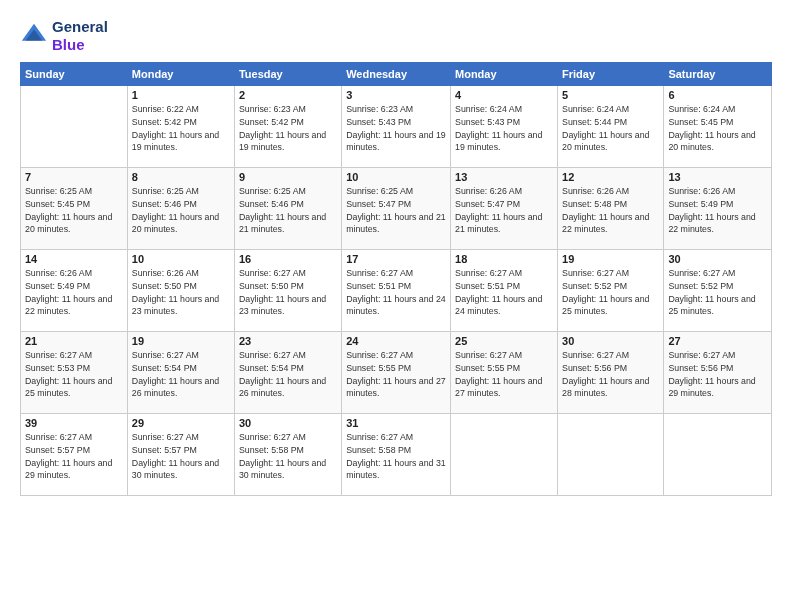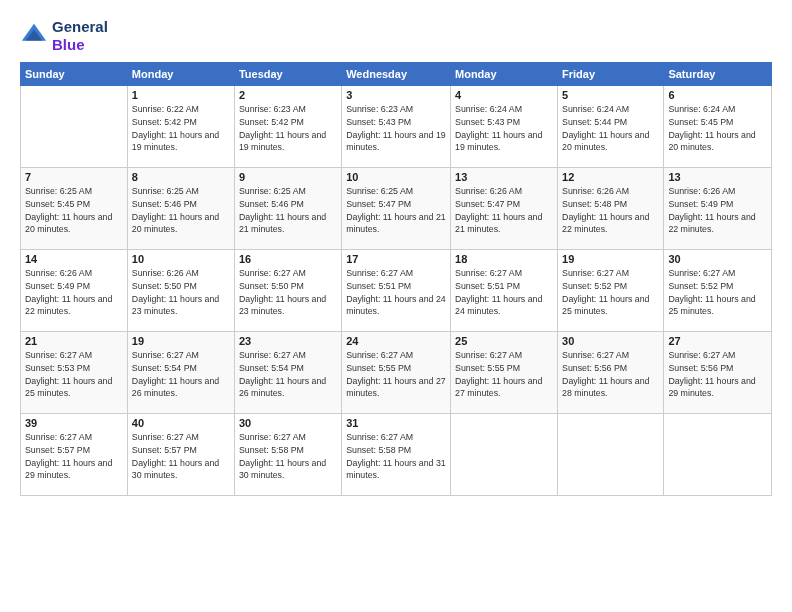--- a/index.html
+++ b/index.html
@@ -298,21 +298,21 @@
           </td>
         </tr>
         <tr>
           <td>
             <span class="day-number">39</span>
             <div class="day-info" style="white-space: pre-line;">Sunrise: 6:27 AM
 Sunset: 5:57 PM
 Daylight: 11 hours and 29 minutes.</div>
           </td>
           <td>
-            <span class="day-number">40</span>
+            <span class="day-number">29</span>
             <div class="day-info" style="white-space: pre-line;">Sunrise: 6:27 AM
 Sunset: 5:57 PM
 Daylight: 11 hours and 30 minutes.</div>
           </td>
           <td>
             <span class="day-number">30</span>
             <div class="day-info" style="white-space: pre-line;">Sunrise: 6:27 AM
 Sunset: 5:58 PM
 Daylight: 11 hours and 30 minutes.</div>
           </td>

